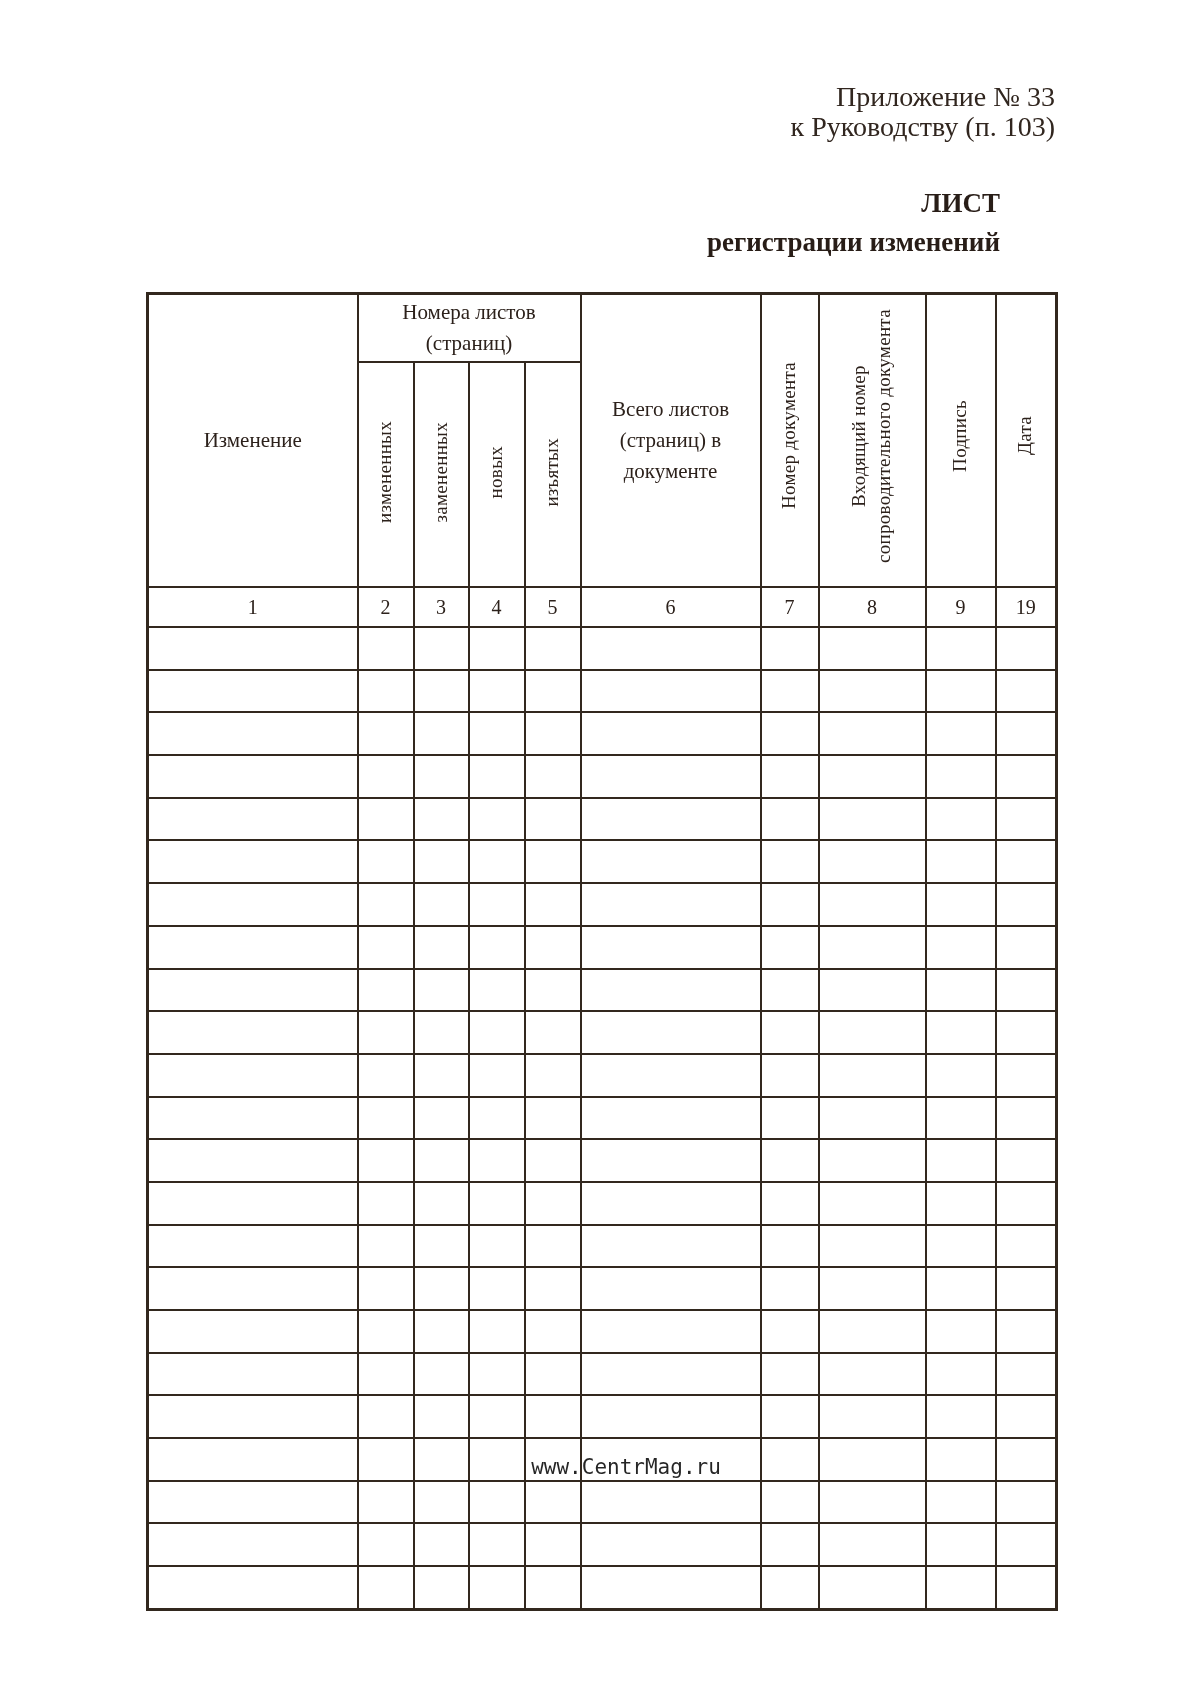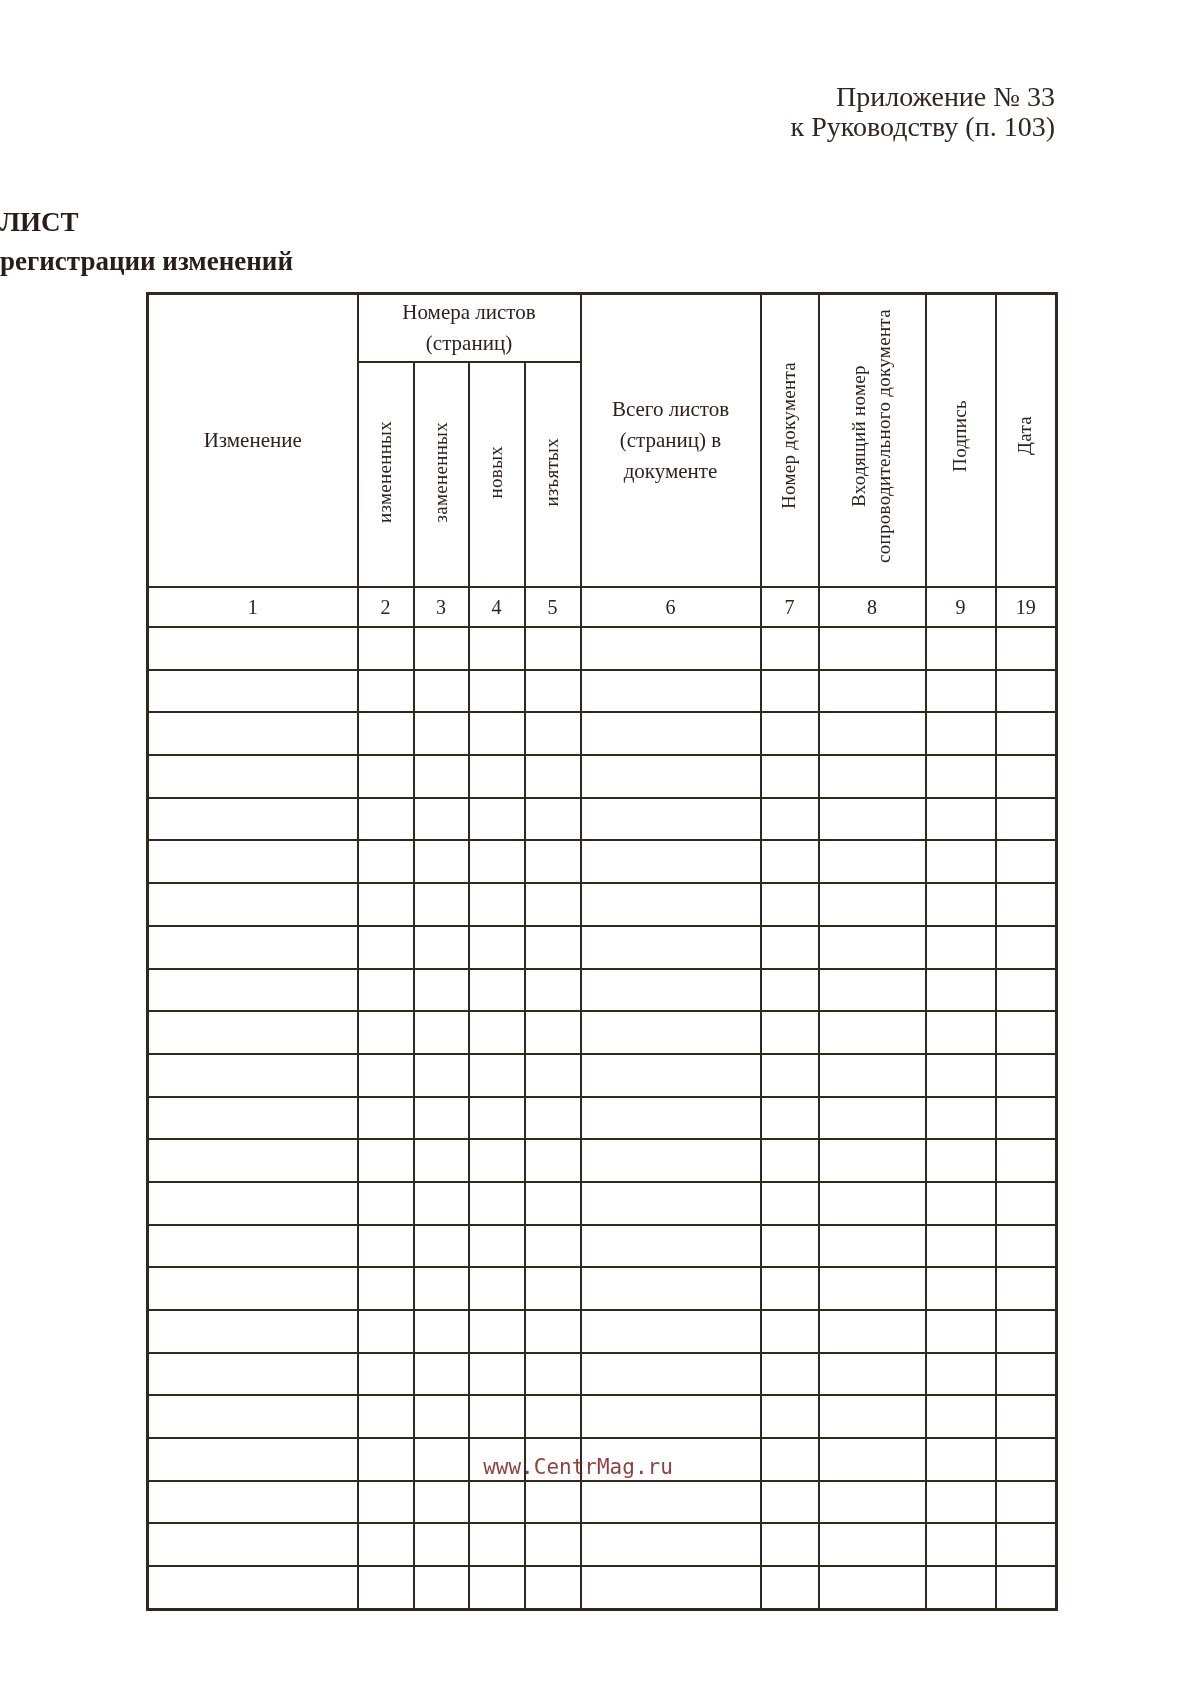--- a/index.html
+++ b/index.html
@@ -15,26 +15,25 @@
     position:absolute;
     top:82px; right:145px;
     text-align:right;
     font-size:28px;
     line-height:30px;
     color:#31261f;
   }
   .titleblock{
     position:absolute;
     top:184px; left:0; width:1000px;
-    text-align:left;
+    text-align:right;
     font-weight:bold;
     font-size:27px;
     line-height:39px;
     color:#281d17;
-    margin-top:19px;
   }
   table.reg{
     position:absolute;
     left:146px; top:292px;
     width:909px;
     border-collapse:collapse;
     table-layout:fixed;
     border:3px solid #32281e;
   }
   table.reg th, table.reg td{
@@ -56,27 +55,27 @@
     writing-mode:vertical-rl;
     transform:rotate(180deg);
     font-size:19px;
     line-height:1.3;
     letter-spacing:0.3px;
     white-space:normal;
   }
   .vtext.tall{height:255px;}
   .watermark{
     position:absolute;
-    left:476px; top:1456px;
+    left:524px; top:1456px;
     width:204px;
     text-align:center;
     font-family:"DejaVu Sans Mono","Liberation Mono",monospace;
     font-size:21px;
     line-height:22px;
-    color:#7f1d1d;
+    color:#000000;
     opacity:0.85;
     letter-spacing:0px;
     z-index:5;
   }
 </style>
 </head>
 <body>
 
 <div class="page">
 

